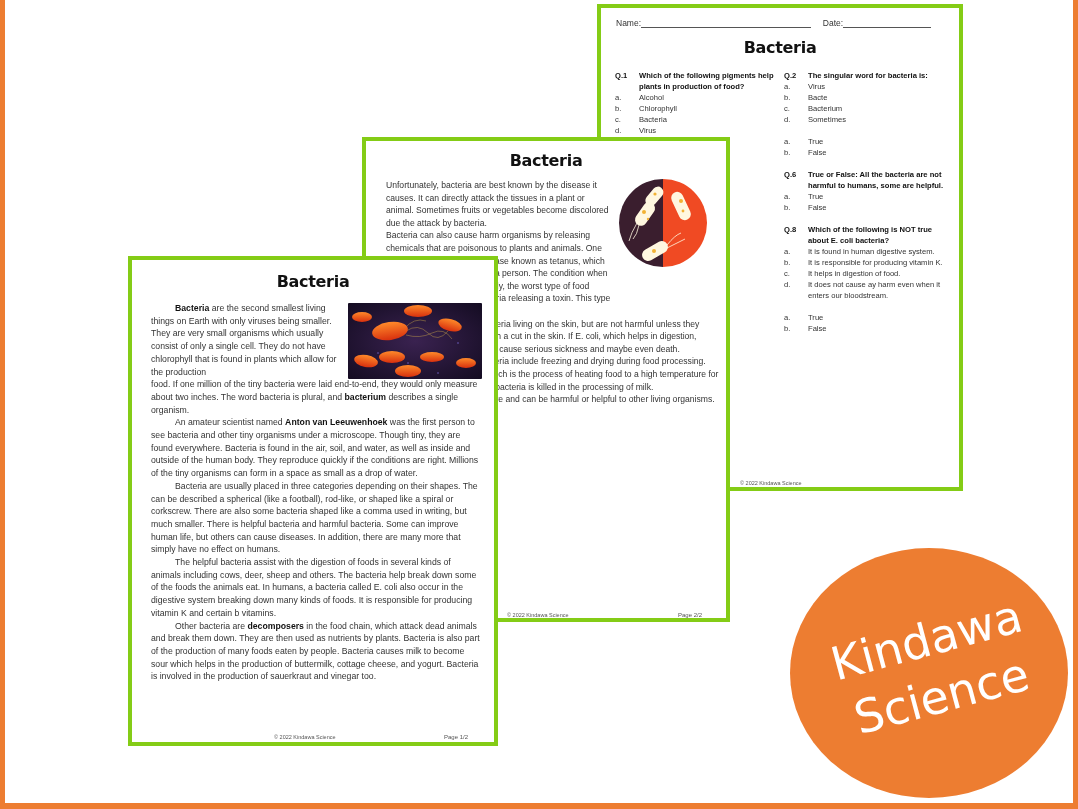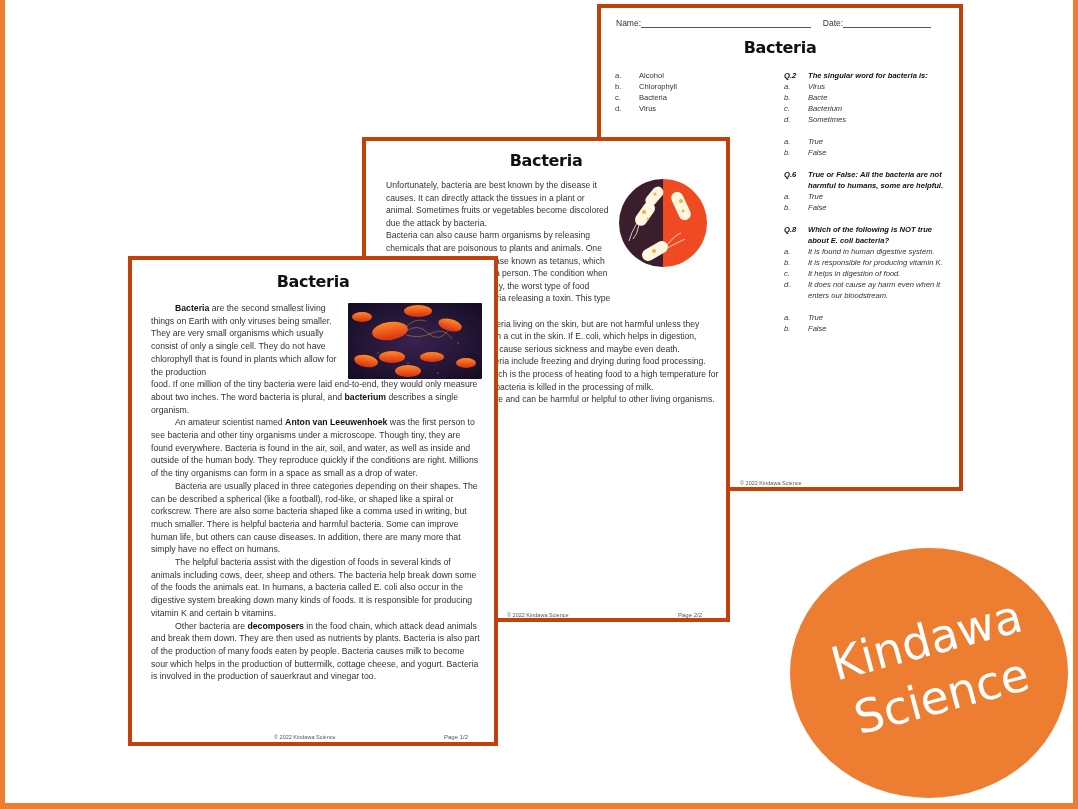--- a/index.html
+++ b/index.html
@@ -3,32 +3,32 @@
 <meta charset="utf-8">
 <style>
   * { box-sizing: border-box; margin: 0; padding: 0; }
   html, body { width: 1078px; height: 809px; overflow: hidden; background: #fff; }
   body { position: relative; font-family: "Liberation Sans", sans-serif; color: #222; }
 
   .frame-left { position: absolute; left: 0; top: 0; width: 5px; height: 809px; background: #ED7D31; }
   .frame-right { position: absolute; left: 1073px; top: 0; width: 5px; height: 809px; background: #ED7D31; }
   .frame-bottom { position: absolute; left: 0; top: 803px; width: 1078px; height: 6px; background: #ED7D31; }
 
-  .page { position: absolute; background: #fff; border: 4px solid #c2410c; overflow: hidden; }
+  .page { position: absolute; background: #fff; border: 4px solid #84cc16; overflow: hidden; }
   .page-title { font-family: "DejaVu Sans", sans-serif; font-weight: bold; text-align: center; color: #111; letter-spacing: -0.3px; }
   .footer { position: absolute; font-size: 5.5px; color: #555; }
 
   
   #ws { left: 597px; top: 4px; width: 366px; height: 487px; z-index: 1; }
   #ws .name-row { position: absolute; left: 15px; top: 10px; font-size: 8.5px; color: #333; white-space: nowrap; }
   #ws .name-row .blank { display: inline-block; border-bottom: 1px solid #555; height: 9px; vertical-align: bottom; }
   #ws .page-title { position: absolute; left: 0; right: 0; top: 30px; font-size: 16px; }
   #ws .col { position: absolute; top: 62px; width: 165px; font-size: 7.6px; line-height: 11px; }
   #ws .col.left { left: 14px; }
-  #ws .col.right { left: 183px; font-style: italic; }
+  #ws .col.right { left: 183px; }
   .q { margin-bottom: 11px; }
   .q-head { display: flex; font-weight: bold; color: #111; }
   .q-num { width: 24px; flex: none; }
   .opt { display: flex; color: #333; }
   .opt-letter { width: 24px; flex: none; }
   #ws .footer { left: 139px; top: 472px; }
 
   
   #p2 { left: 362px; top: 137px; width: 368px; height: 485px; z-index: 2; }
   #p2 .page-title { position: absolute; left: 0; right: 0; top: 10px; font-size: 16px; }
@@ -64,20 +64,24 @@
 <div class="page" id="ws">
   <div class="name-row">
     <span>Name:</span><span class="blank" style="width:170px"></span>
     &nbsp;&nbsp;&nbsp;
     <span>Date:</span><span class="blank" style="width:88px"></span>
   </div>
   <div class="page-title">Bacteria</div>
 
   <div class="col left">
     <div class="q">
+      <div class="q-head">
+          <span class="q-num">Q.1</span>
+          <span>Which of the following pigments help plants in production of food?</span>
+        </div>
       <div class="opt">
           <span class="opt-letter">a.</span>
           <span>Alcohol</span>
         </div>
       <div class="opt">
           <span class="opt-letter">b.</span>
           <span>Chlorophyll</span>
         </div>
       <div class="opt">
           <span class="opt-letter">c.</span>

